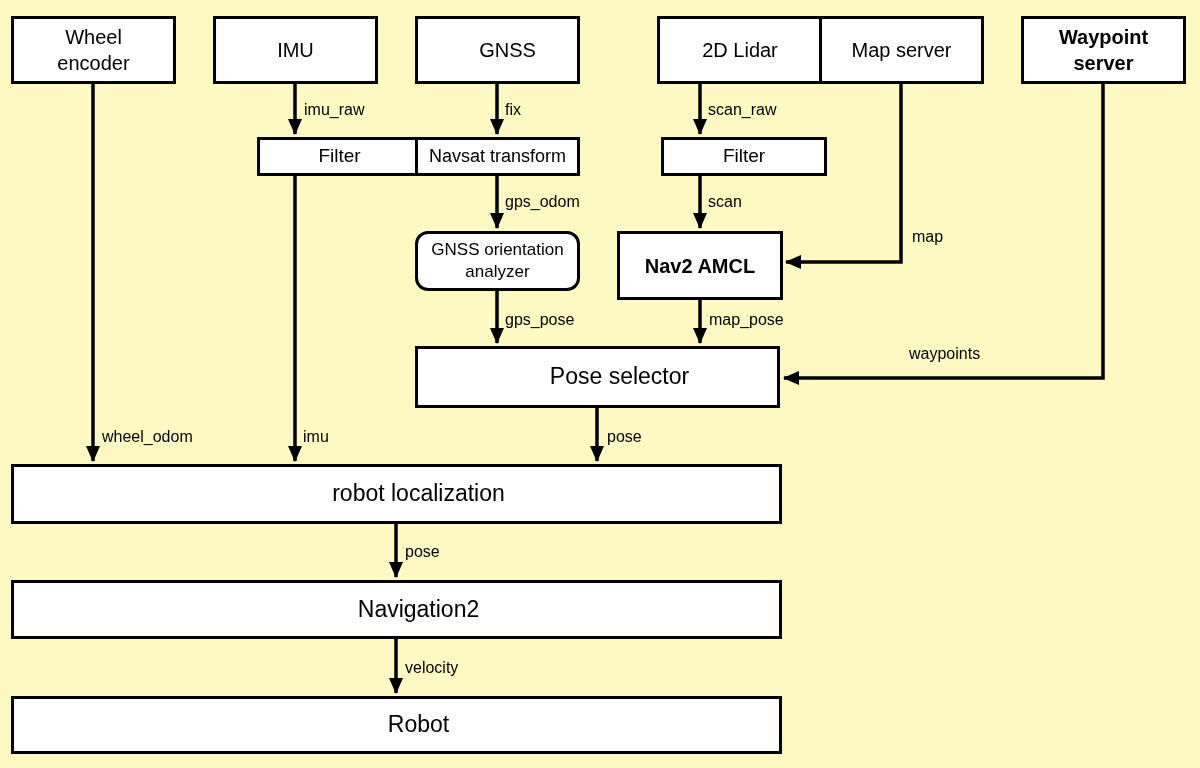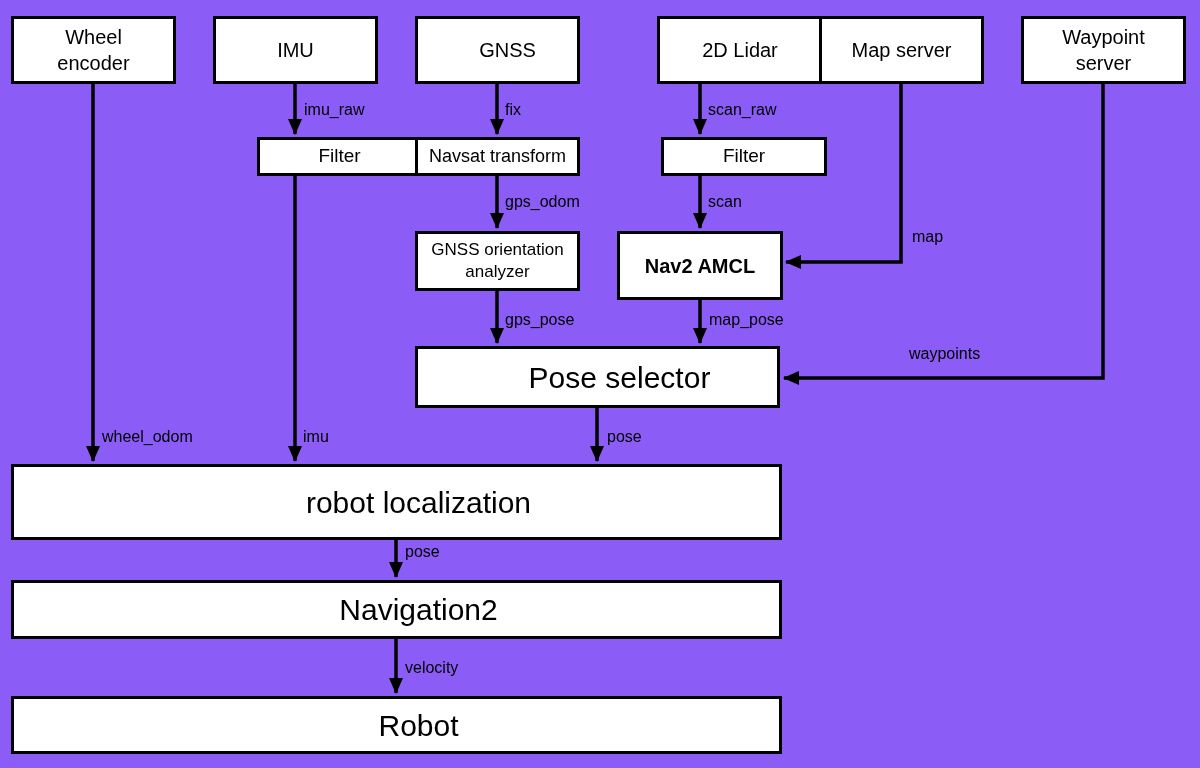--- a/index.html
+++ b/index.html
@@ -4,21 +4,21 @@
 <style>
   html, body {
     margin: 0;
     padding: 0;
     background: #ffffff;
   }
   #canvas {
     position: relative;
     width: 1200px;
     height: 768px;
-    background: #8b5cf6;
+    background: #fef9c3;
     font-family: "Liberation Sans", sans-serif;
     color: #000000;
     overflow: hidden;
   }
   #edges-svg {
     position: absolute;
     left: 0;
     top: 0;
     width: 1200px;
     height: 768px;
@@ -41,21 +41,21 @@
     position: absolute;
     font-size: 16px;
     line-height: 20px;
     white-space: nowrap;
     z-index: 3;
   }
   .fs20 { font-size: 20px; }
   .fs19 { font-size: 19px; margin-left: 44px; }
   .fs18 { font-size: 18px; }
   .fs17 { font-size: 17px; }
-  .fs23 { font-size: 30px; padding-left: 44px; }
+  .fs23 { font-size: 23px; padding-left: 44px; }
 </style>
 </head>
 <body>
 
 <div id="canvas">
 
   <svg id="edges-svg" viewBox="0 0 1200 768" xmlns="http://www.w3.org/2000/svg">
     <defs>
       <marker id="arrow" markerUnits="userSpaceOnUse" markerWidth="16" markerHeight="14" viewBox="0 0 16 14" refX="15" refY="7" orient="auto">
         <path d="M0,0 L16,7 L0,14 Z" fill="#000000"></path>
@@ -78,34 +78,34 @@
       <path d="M396,639 L396,693" marker-end="url(#arrow)"></path>
     </g>
   </svg>
 
   <div class="node fs20" style="left:11px; top:16px; width:165px; height:68px;">Wheel
 encoder</div>
   <div class="node fs20" style="left:213px; top:16px; width:165px; height:68px;">IMU</div>
   <div class="node fs20" style="left:415px; top:16px; width:165px; height:68px;padding-left:20px;">GNSS</div>
   <div class="node fs20" style="left:617px; top:16px; width:166px; height:68px;margin-left:40px;">2D Lidar</div>
   <div class="node fs20" style="left:819px; top:16px; width:165px; height:68px;">Map server</div>
-  <div class="node fs20" style="left:1021px; top:16px; width:165px; height:68px;">Waypoint
+  <div class="node fs20" style="left:1021px; top:16px; width:165px; height:68px;font-weight:bold;">Waypoint
 server</div>
 
   <div class="node fs19" style="left:213px; top:137px; width:165px; height:39px;">Filter</div>
   <div class="node fs18" style="left:415px; top:137px; width:165px; height:39px;text-align:right;">Navsat transform</div>
   <div class="node fs19" style="left:617px; top:137px; width:166px; height:39px;">Filter</div>
 
-  <div class="node fs17" style="left:415px; top:231px; width:165px; height:60px;">GNSS orientation
+  <div class="node fs17" style="left:415px; top:231px; width:165px; height:60px;border-radius:13px;">GNSS orientation
 analyzer</div>
   <div class="node fs20" style="left:617px; top:231px; width:166px; height:69px;font-weight:bold;">Nav2 AMCL</div>
 
   <div class="node fs23" style="left:415px; top:346px; width:365px; height:62px;">Pose selector</div>
 
-  <div class="node fs23" style="left:11px; top:464px; width:771px; height:76px;">robot localization</div>
+  <div class="node fs23" style="left:11px; top:464px; width:771px; height:60px;">robot localization</div>
   <div class="node fs23" style="left:11px; top:580px; width:771px; height:59px;">Navigation2</div>
   <div class="node fs23" style="left:11px; top:696px; width:771px; height:58px;">Robot</div>
 
   <div class="edge-label" style="left:304px; top:100px;">imu_raw</div>
   <div class="edge-label" style="left:505px; top:100px;">fix</div>
   <div class="edge-label" style="left:708px; top:100px;">scan_raw</div>
   <div class="edge-label" style="left:505px; top:192px;">gps_odom</div>
   <div class="edge-label" style="left:708px; top:192px;">scan</div>
   <div class="edge-label" style="left:912px; top:227px;">map</div>
   <div class="edge-label" style="left:505px; top:310px;">gps_pose</div>

